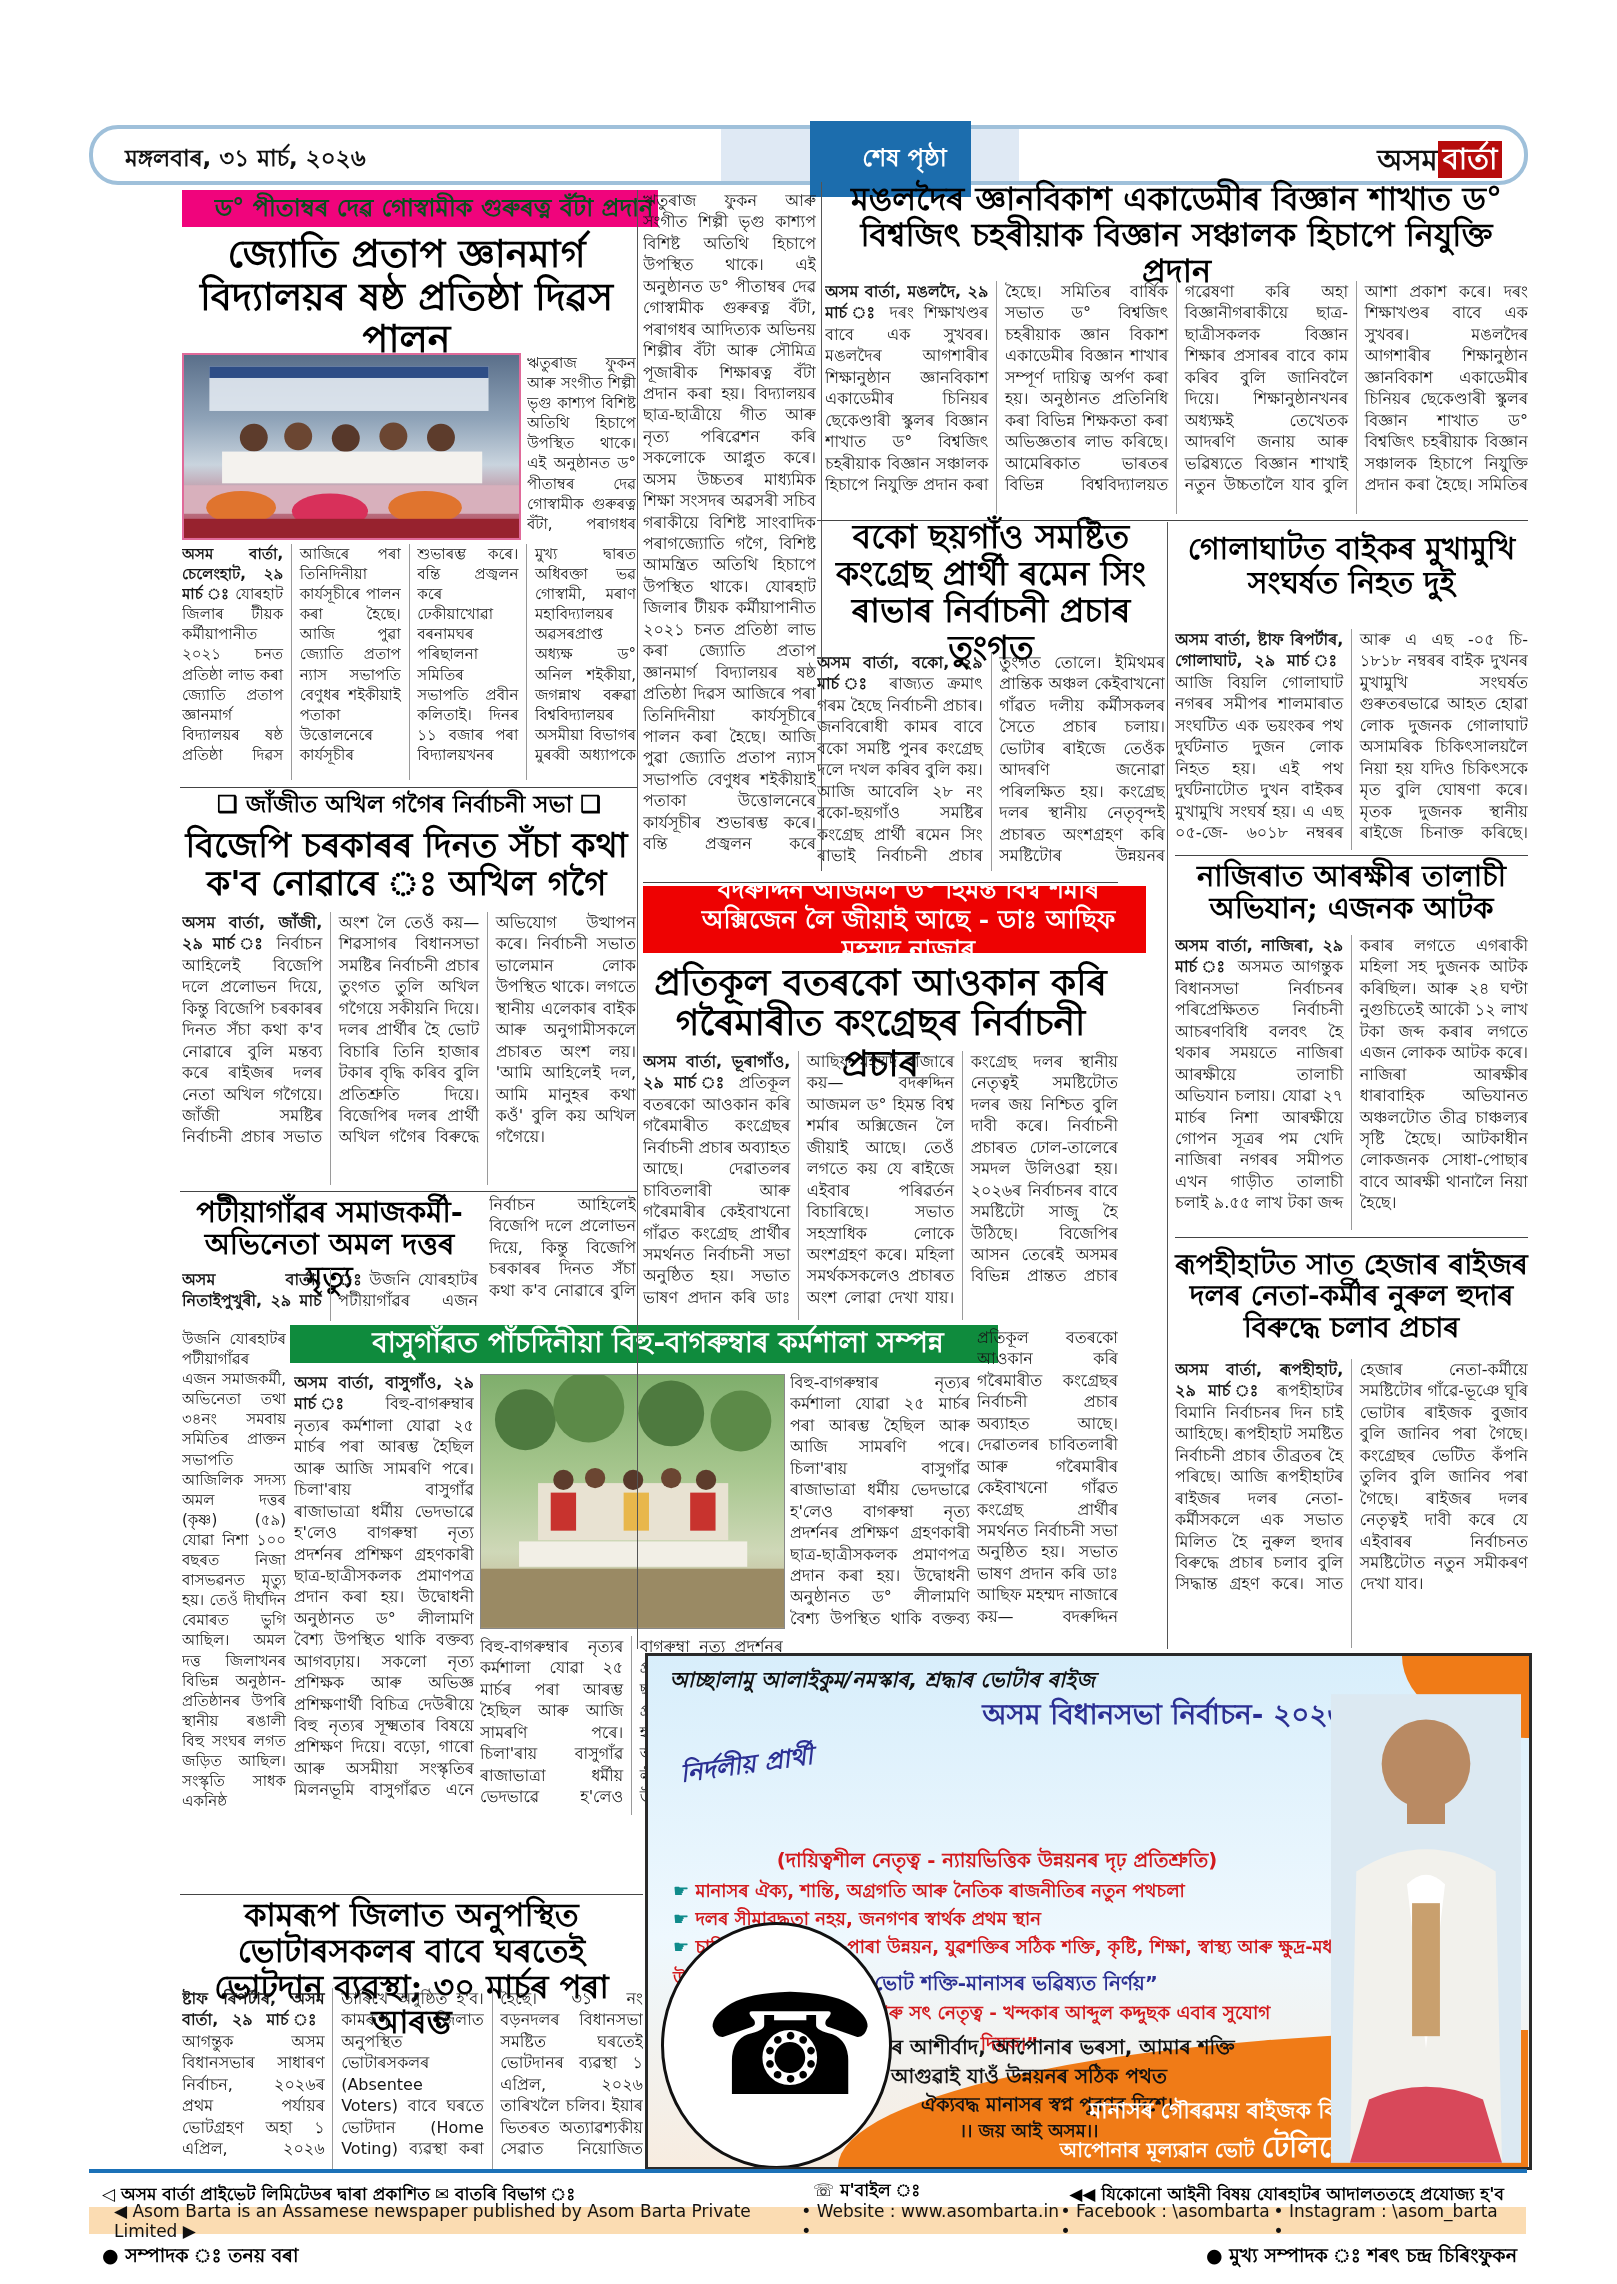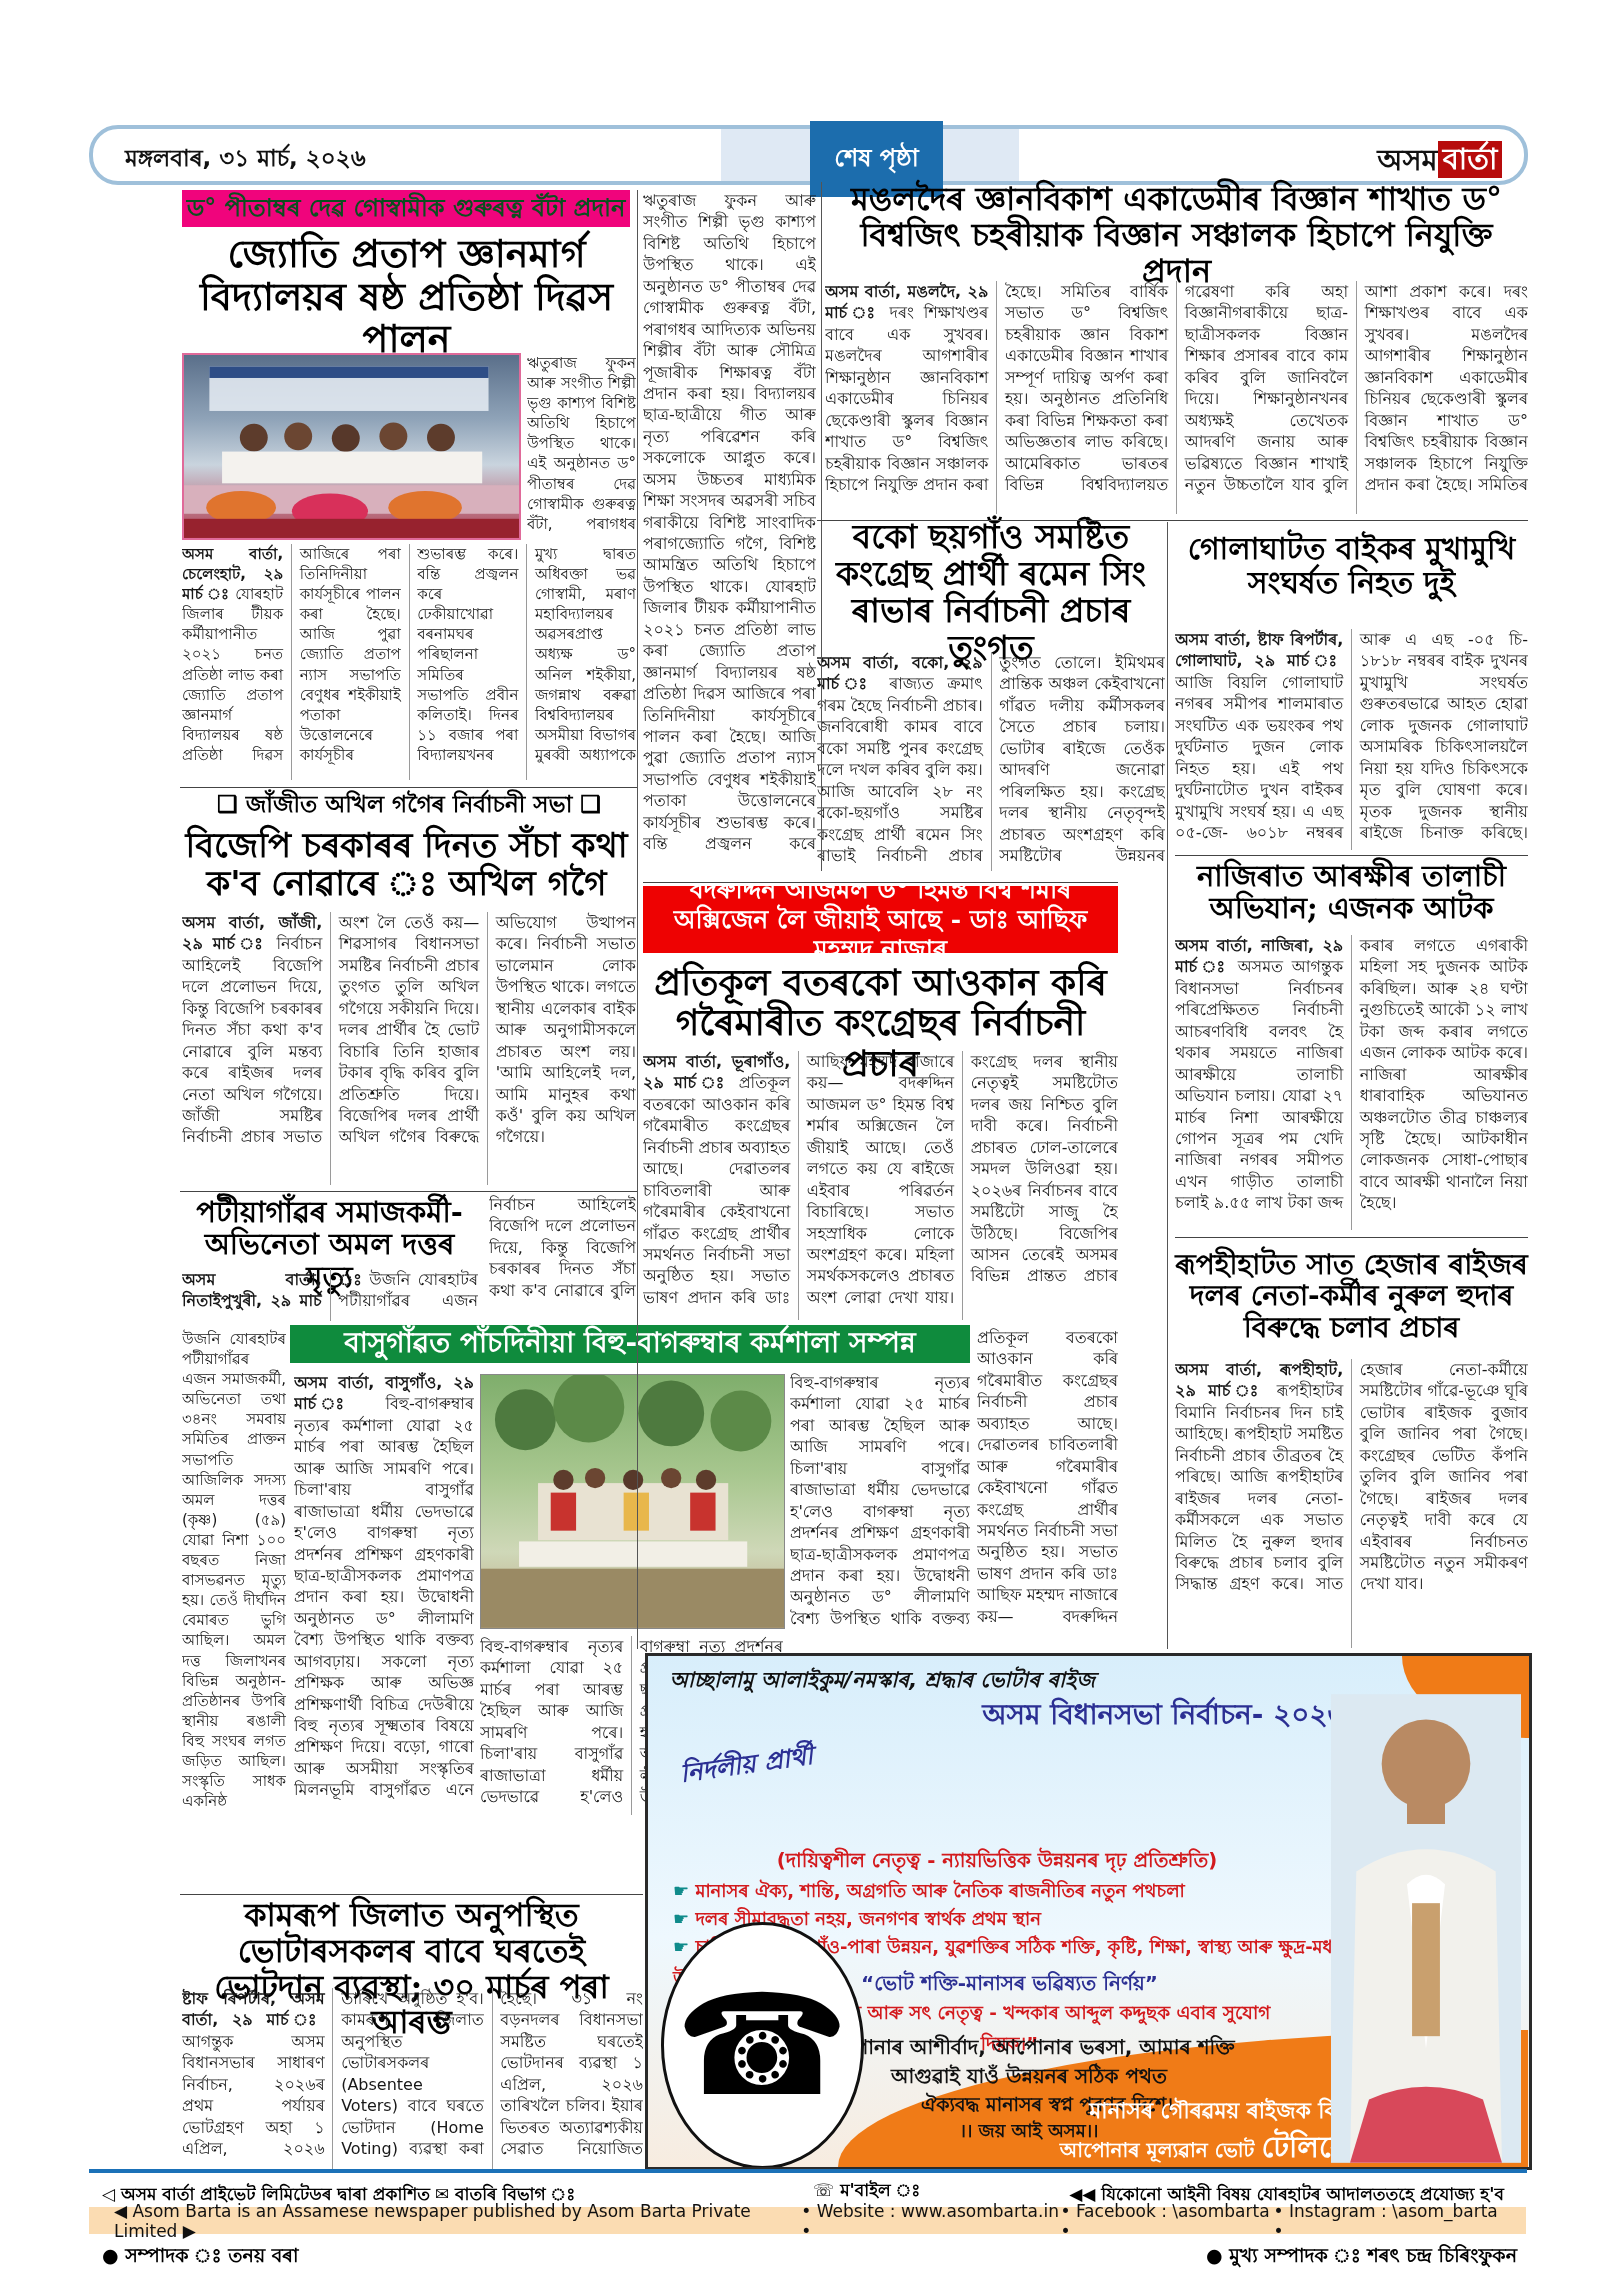--- a/index.html
+++ b/index.html
@@ -6,21 +6,21 @@
   #paper{position:relative;width:1618px;height:2284px;background:#ffffff;
          font-family:"DejaVu Sans",sans-serif;color:#111;overflow:hidden;}
   .abs{position:absolute;}
   .hl{font-family:"DejaVu Serif",serif;font-weight:bold;color:#000;
       text-align:center;line-height:1.12;}
   .body-text{font-size:16px;line-height:1.34;text-align:justify;color:#181818;
              overflow:hidden;column-gap:16.5px;column-rule:0.6px solid #9a9a9a;}
   .dl{font-weight:bold;}
   .rule-h{background:#444;height:1.3px;}
   .rule-v{background:#555;width:1.3px;}
-  .center{display:flex;align-items:center;justify-content:center;}
+  .center{display:flex;align-items:center;justify-content:center;padding-left:28px;}
   
   #header-pill{border:4.4px solid #9fc0da;border-radius:29px;background:#fff;}
   #page-label{background:#1c6dad;color:#fff;font-weight:bold;}
   .wing{background:#dfe9f4;}
   
   .photo{overflow:hidden;}
   
   #ad-box{border:3.2px solid #2a2a2a;background:linear-gradient(180deg,#d8eefb 0%,#eef8fe 55%,#f7ece0 100%);overflow:hidden;}
   .ad-red{color:#d31a1d;}
   .ad-blue{color:#2b2f93;}

